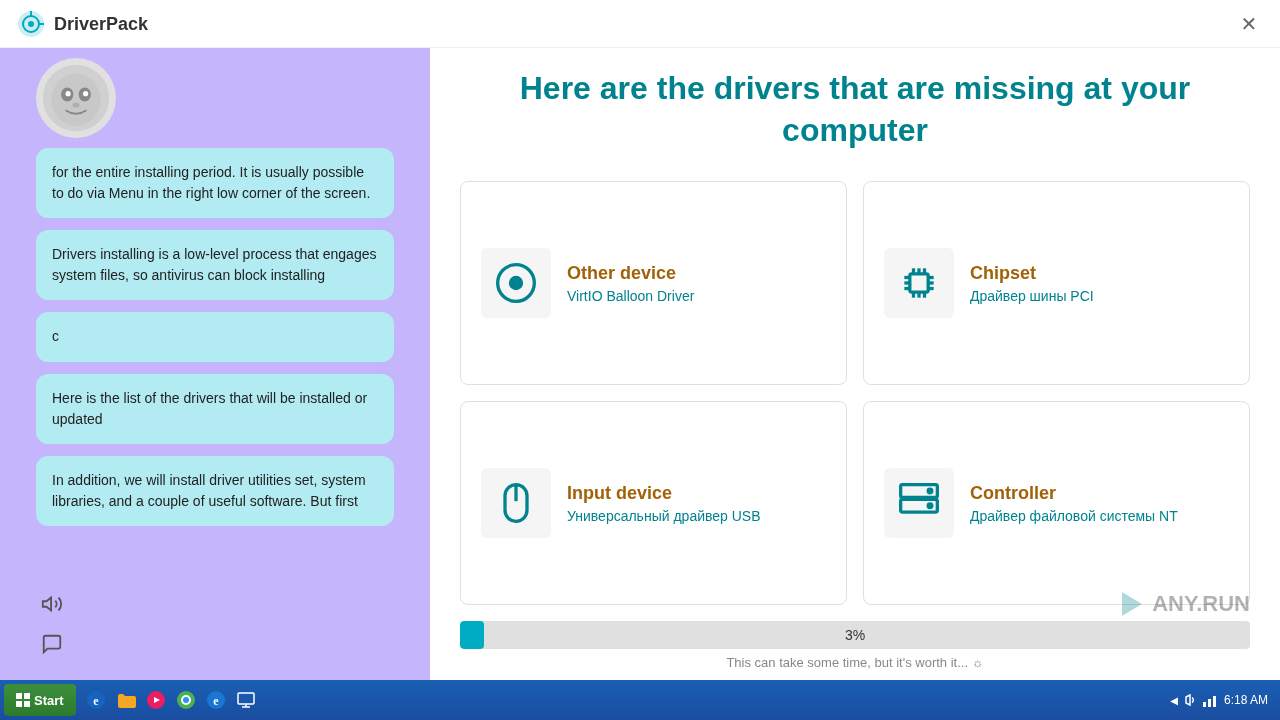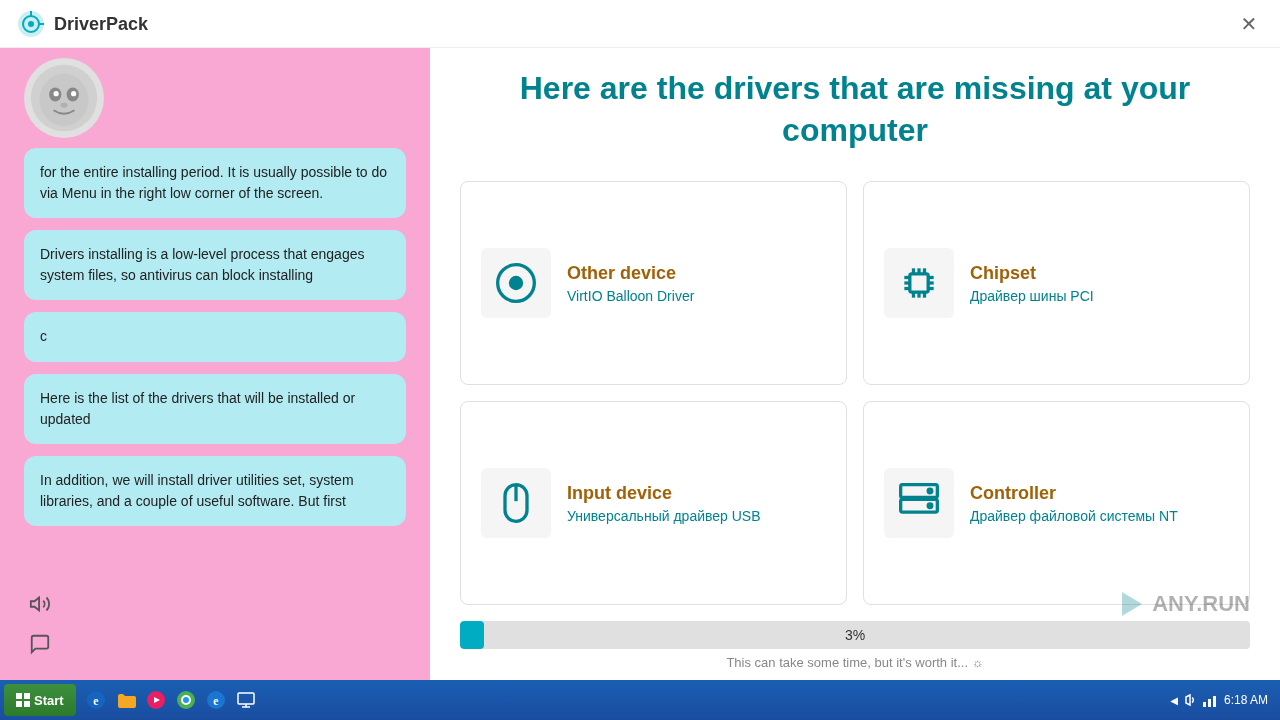--- a/index.html
+++ b/index.html
@@ -68,24 +68,24 @@
     
     .content-area {
       display: flex;
       flex: 1;
       overflow: hidden;
     }
 
     
     .left-panel {
       width: 430px;
-      background: #f9a8d4;
+      background: #c4b5fd;
       display: flex;
       flex-direction: column;
-      padding: 10px 4px;
+      padding: 10px 16px;
       position: relative;
       overflow: hidden;
     }
 
     .avatar-area {
       display: flex;
       justify-content: flex-start;
       padding: 0 20px 10px 20px;
     }
 

